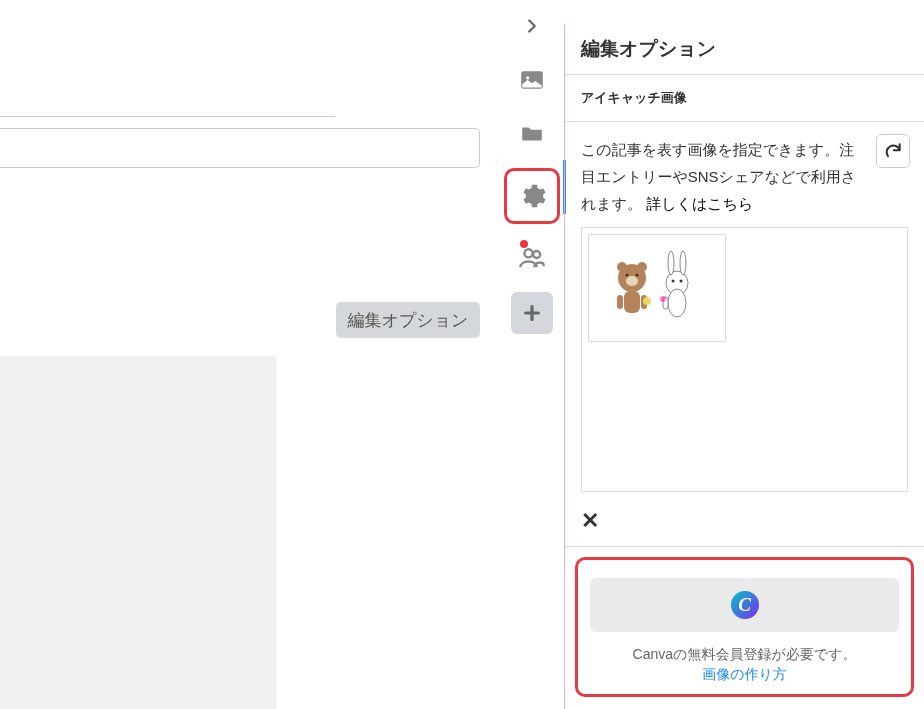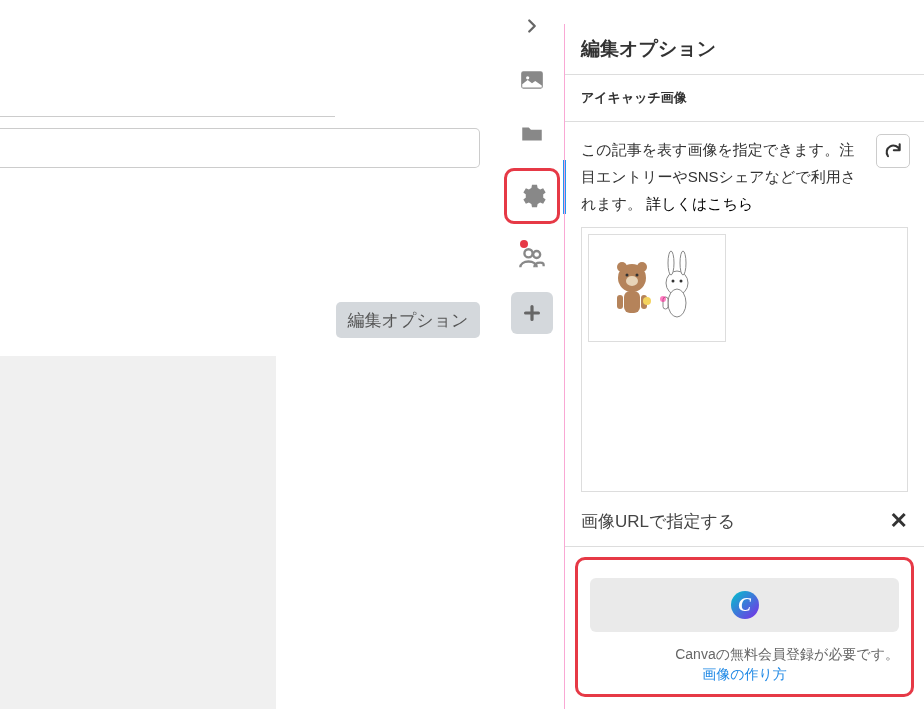--- a/index.html
+++ b/index.html
@@ -221,21 +221,20 @@
       align-items: center;
       justify-content: center;
       font-style: italic;
       font-family: Georgia, serif;
       font-size: 19px;
     }
     .canva-note {
       font-size: 14px;
       color: #666;
       margin-top: 14px;
-      text-align: right;
     }
     .canva-link {
       color: #1e88e5;
       text-decoration: none;
       font-size: 14px;
       cursor: pointer;
       display: inline-block;
       margin-top: 2px;
       font-family: Liberation Serif, serif;
     }
@@ -337,21 +336,20 @@
         <circle cx="76" cy="38" r="1.5" fill="#333"></circle>
         <circle cx="84" cy="38" r="1.5" fill="#333"></circle>
         <ellipse cx="80" cy="60" rx="9" ry="14" fill="#fff" stroke="#888" stroke-width="1"></ellipse>
         <rect x="66" y="54" width="5" height="12" rx="2.5" fill="#fff" stroke="#888" stroke-width="1"></rect>
         <circle cx="66" cy="56" r="3" fill="#f08" fill-opacity="0.5"></circle>
       </svg>
     </div>
   </div>
 
   <div class="url-section">
-    <span class="url-label">画像URLで指定する</span>
     <span class="url-close">✕</span>
   </div>
 
   <div class="canva-section">
     <button class="canva-btn">
       <span class="canva-logo">C</span>
     </button>
     <div class="canva-note">Canvaの無料会員登録が必要です。</div>
     <a class="canva-link">画像の作り方</a>
   </div>

